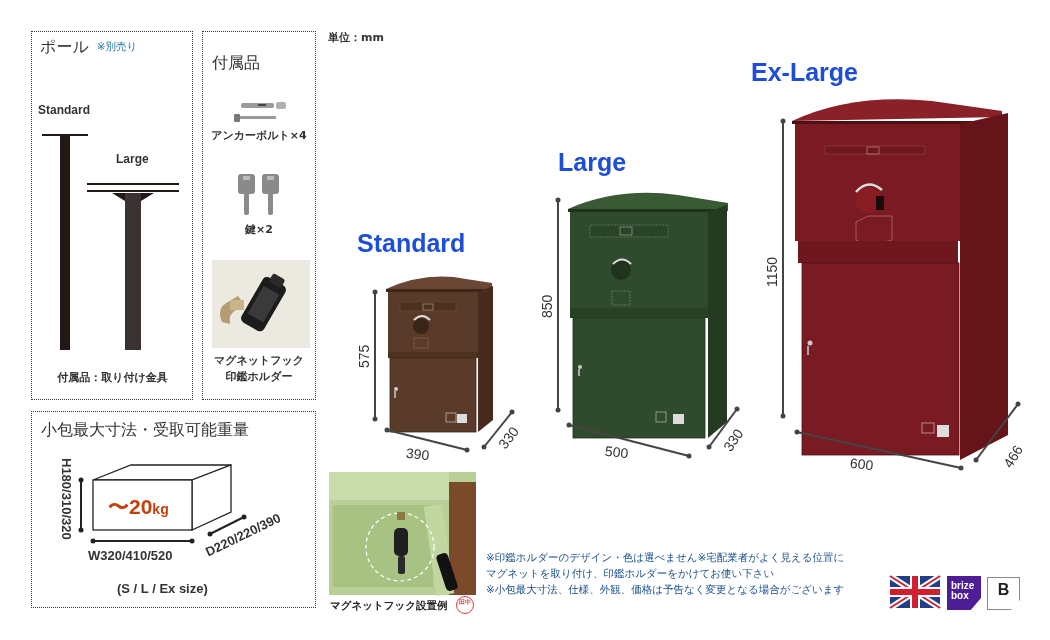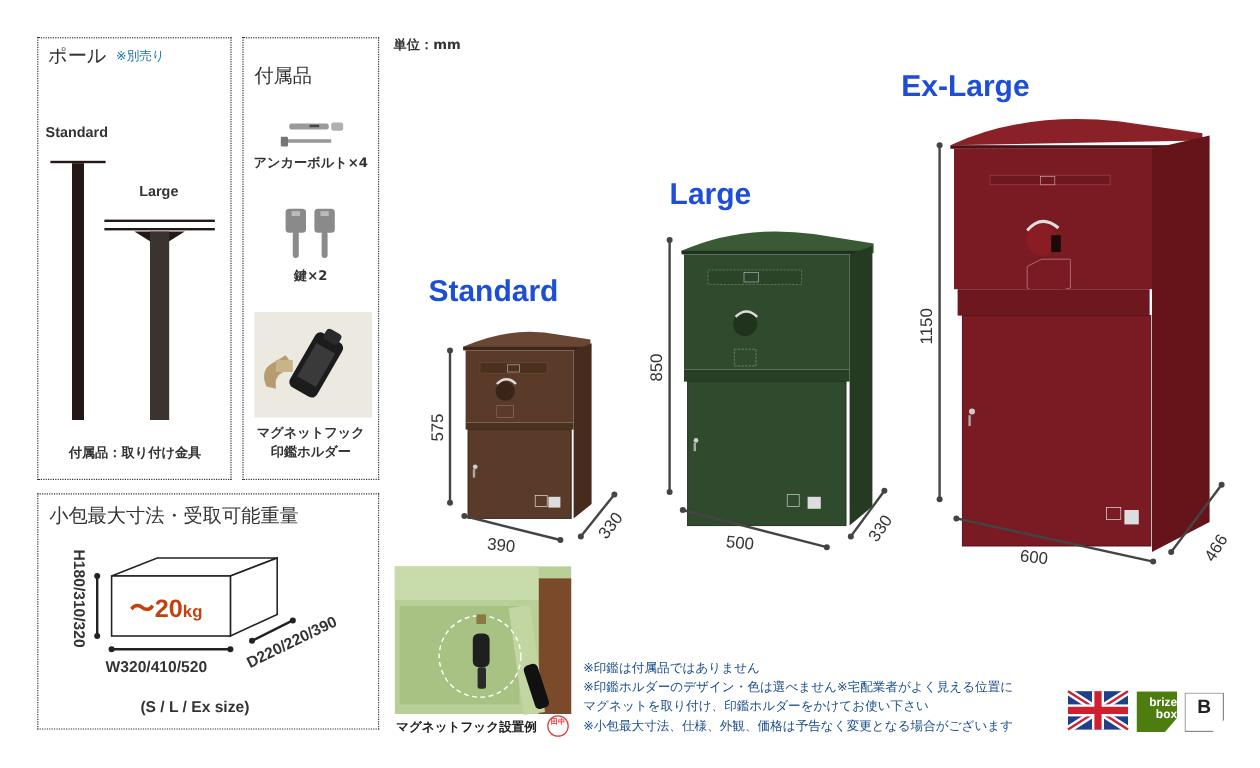--- a/index.html
+++ b/index.html
@@ -215,34 +215,33 @@
   <rect x="394" y="528" width="14" height="28" rx="5" fill="#1f1f1f"></rect>
   <rect x="398" y="556" width="7" height="18" rx="2" fill="#2a2a2a"></rect>
   <rect x="441" y="553" width="12" height="38" rx="4" fill="#111" transform="rotate(-18 447 572)"></rect>
 </svg>
 <div class="abs" style="left:330px;top:599px;font-size:10.5px;font-weight:bold;color:#222;white-space:nowrap;">マグネットフック設置例</div>
 <div class="abs" style="left:456px;top:596px;width:18px;height:18px;border:1.5px solid #e53a3a;border-radius:50%;color:#e53a3a;font-size:6px;line-height:7px;text-align:center;font-weight:bold;padding-top:1px;">
   <span>田中</span>
 </div>
 
 <div class="note-lines">
-  <div>※印鑑は付属品ではありません</div>
   <div>※印鑑ホルダーのデザイン・色は選べません※宅配業者がよく見える位置に</div>
   <div>マグネットを取り付け、印鑑ホルダーをかけてお使い下さい</div>
   <div>※小包最大寸法、仕様、外観、価格は予告なく変更となる場合がございます</div>
 </div>
 
 <svg style="left:890px;top:576px;" width="50" height="32" viewBox="0 0 50 32">
   <rect width="50" height="32" fill="#1f3f8a"></rect>
   <path d="M0 0 L50 32 M50 0 L0 32" stroke="#fff" stroke-width="6"></path>
   <path d="M0 0 L50 32 M50 0 L0 32" stroke="#d02030" stroke-width="2"></path>
   <rect x="20" y="0" width="10" height="32" fill="#fff"></rect>
   <rect x="0" y="11" width="50" height="10" fill="#fff"></rect>
   <rect x="22" y="0" width="6" height="32" fill="#d02030"></rect>
   <rect x="0" y="13" width="50" height="6" fill="#d02030"></rect>
 </svg>
-<div class="abs" style="left:947px;top:576px;width:34px;height:34px;background:#4d7c0f;clip-path:polygon(0 0,100% 0,100% 65%,70% 100%,0 100%);color:#fff;font-family:'Liberation Sans',sans-serif;font-weight:bold;font-size:10px;line-height:10px;padding:5px 0 0 4px;text-align:right;">
+<div class="abs" style="left:947px;top:576px;width:34px;height:34px;background:#4c1d95;clip-path:polygon(0 0,100% 0,100% 65%,70% 100%,0 100%);color:#fff;font-family:'Liberation Sans',sans-serif;font-weight:bold;font-size:10px;line-height:10px;padding:5px 0 0 4px;">
   <div>brize</div>
   <div>box</div>
 </div>
 <div class="abs" style="left:987px;top:577px;width:33px;height:33px;border:1px solid #888;clip-path:polygon(0 0,100% 0,100% 70%,72% 100%,0 100%);text-align:center;font-family:'Liberation Sans',sans-serif;font-weight:bold;font-size:16px;color:#222;line-height:24px;">
   <span>B</span>
 </div>
 
 </body></html>

